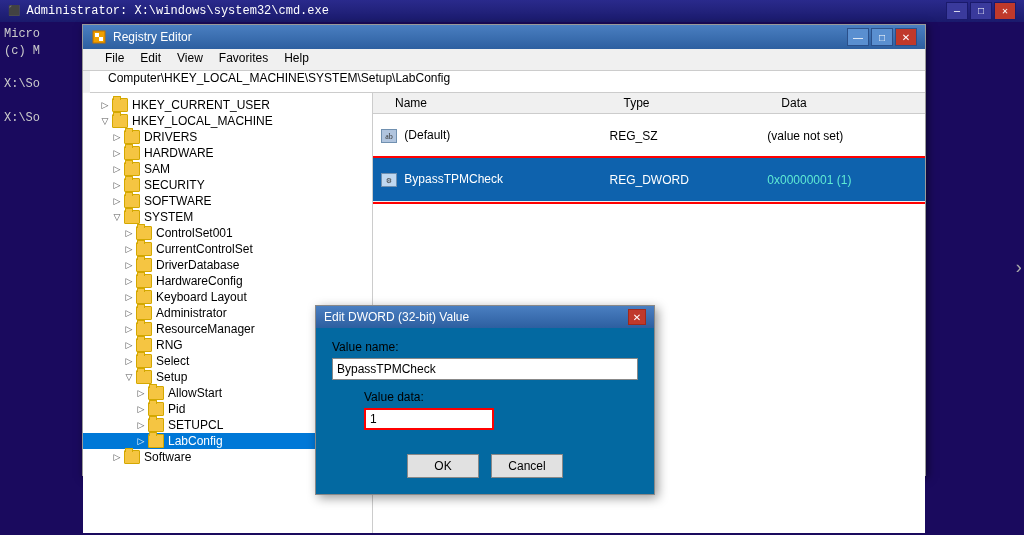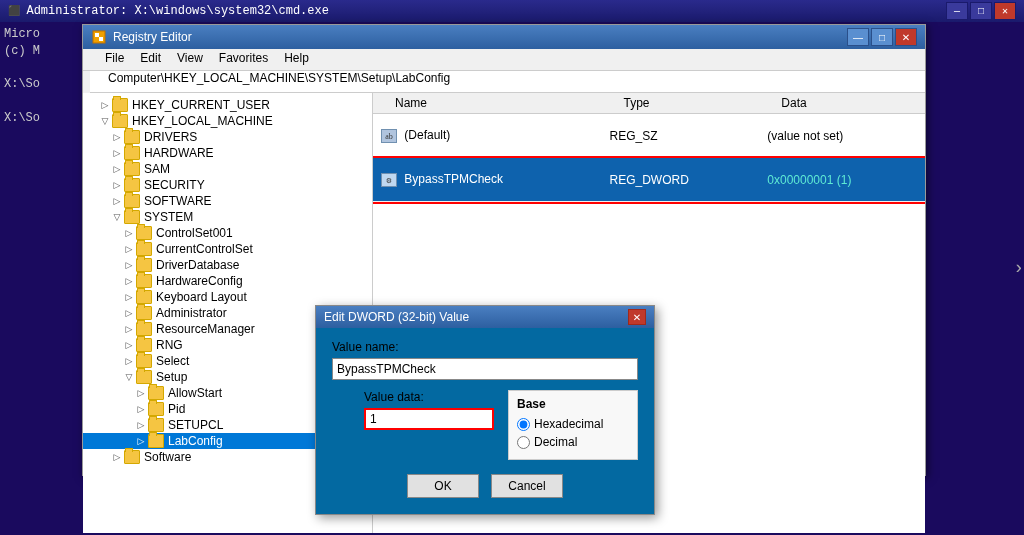--- a/index.html
+++ b/index.html
@@ -563,31 +563,20 @@
     </div>
     <div class="dialog-body">
       <div class="dialog-label">Value name:</div>
       <input class="dialog-input" type="text" value="BypassTPMCheck" readonly="" style="">
 
       <div class="dialog-row">
         <div class="dialog-value-section">
           <div class="dialog-label">Value data:</div>
           <input class="dialog-input value-input-highlighted" type="text" value="1" style="width: 130px; border: 2px solid red;">
         </div>
-        <div class="dialog-base-section">
-          <div class="dialog-base-title">Base</div>
-          <div class="radio-row">
-            <input type="radio" name="base" id="hex-radio" checked="" style="">
-            <label for="hex-radio">Hexadecimal</label>
-          </div>
-          <div class="radio-row">
-            <input type="radio" name="base" id="dec-radio" style="">
-            <label for="dec-radio">Decimal</label>
-          </div>
-        </div>
       </div>
 
       <div class="dialog-buttons">
         <button class="dlg-btn">OK</button>
         <button class="dlg-btn">Cancel</button>
       </div>
     </div>
   </div>
 
 </div>

